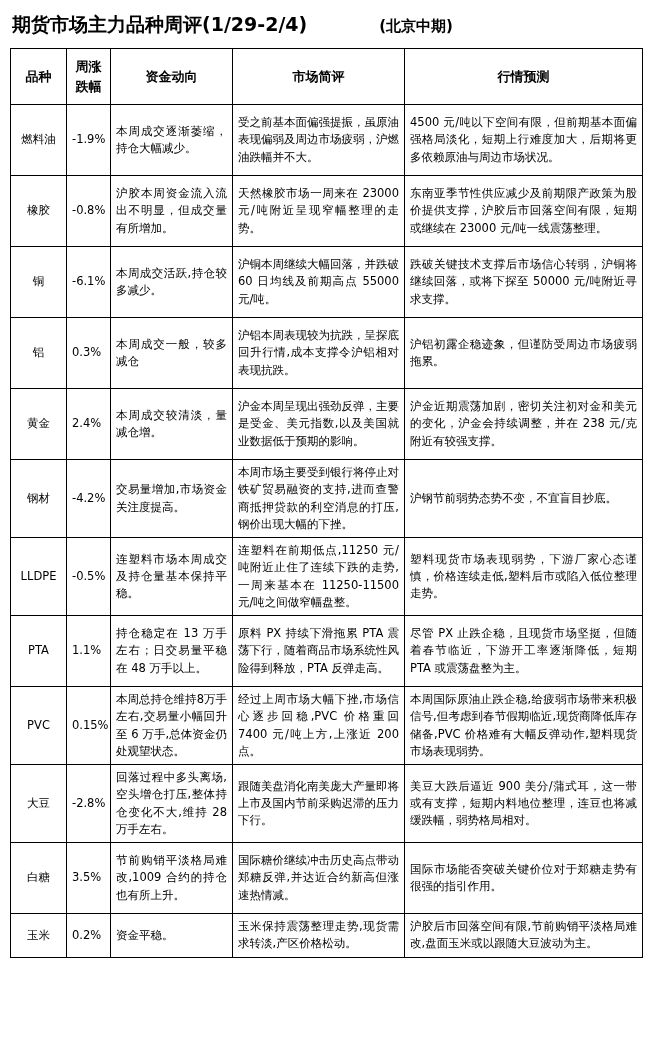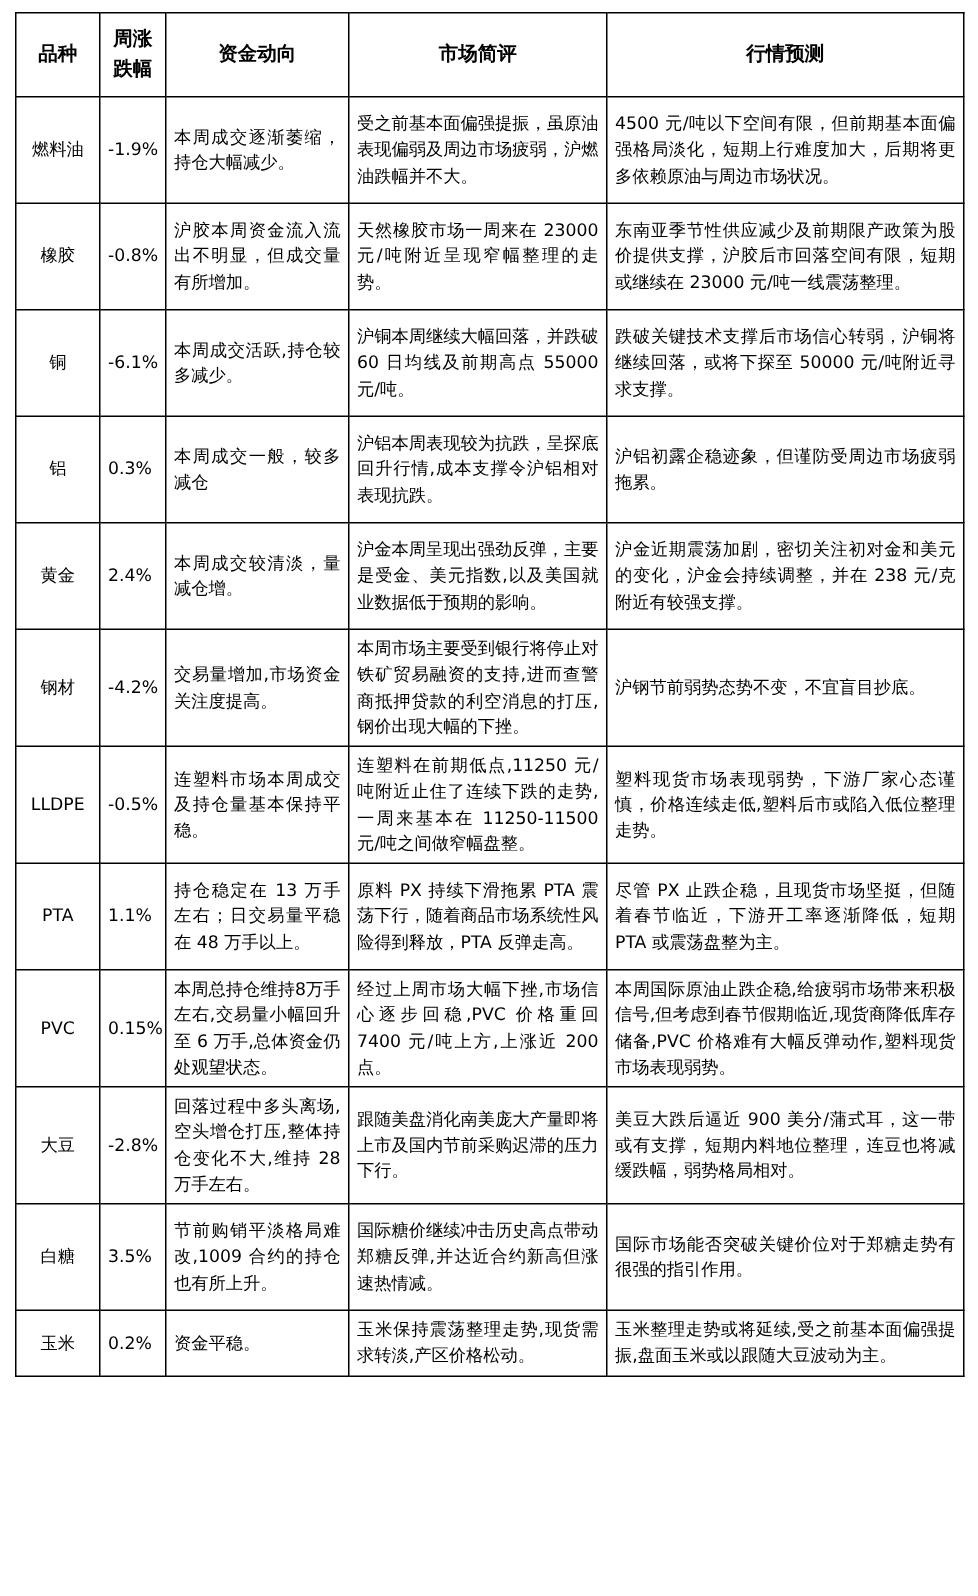--- a/index.html
+++ b/index.html
@@ -74,20 +74,24 @@
     text-align: justify;
     text-justify: inter-ideograph;
   }
   .row-tall td { height: 62px; }
 </style>
 </head>
 <body>
 
 <div class="page">
 
+  <div class="header">
+    <div class="title">期货市场主力品种周评(1/29-2/4)</div>
+    <div class="subtitle">(北京中期)</div>
+  </div>
 
   <table class="report">
     <colgroup>
       <col class="c-name">
       <col class="c-chg">
       <col class="c-fund">
       <col class="c-brief">
       <col class="c-fcst">
     </colgroup>
     <thead>
@@ -175,18 +179,18 @@
         <td class="chg">3.5%</td>
         <td class="cell">节前购销平淡格局难改,1009 合约的持仓也有所上升。</td>
         <td class="cell">国际糖价继续冲击历史高点带动郑糖反弹,并达近合约新高但涨速热情减。</td>
         <td class="cell">国际市场能否突破关键价位对于郑糖走势有很强的指引作用。</td>
       </tr>
       <tr>
         <td class="name">玉米</td>
         <td class="chg">0.2%</td>
         <td class="cell">资金平稳。</td>
         <td class="cell">玉米保持震荡整理走势,现货需求转淡,产区价格松动。</td>
-        <td class="cell">玉米整理走势或将延续,受之前基本面偏强提振,盘面玉米或以跟随大豆波动为主。</td>
+        <td class="cell">沪胶后市回落空间有限,节前购销平淡格局难改,盘面玉米或以跟随大豆波动为主。</td>
       </tr>
     </tbody>
   </table>
 
 </div>
 
 </body></html>

